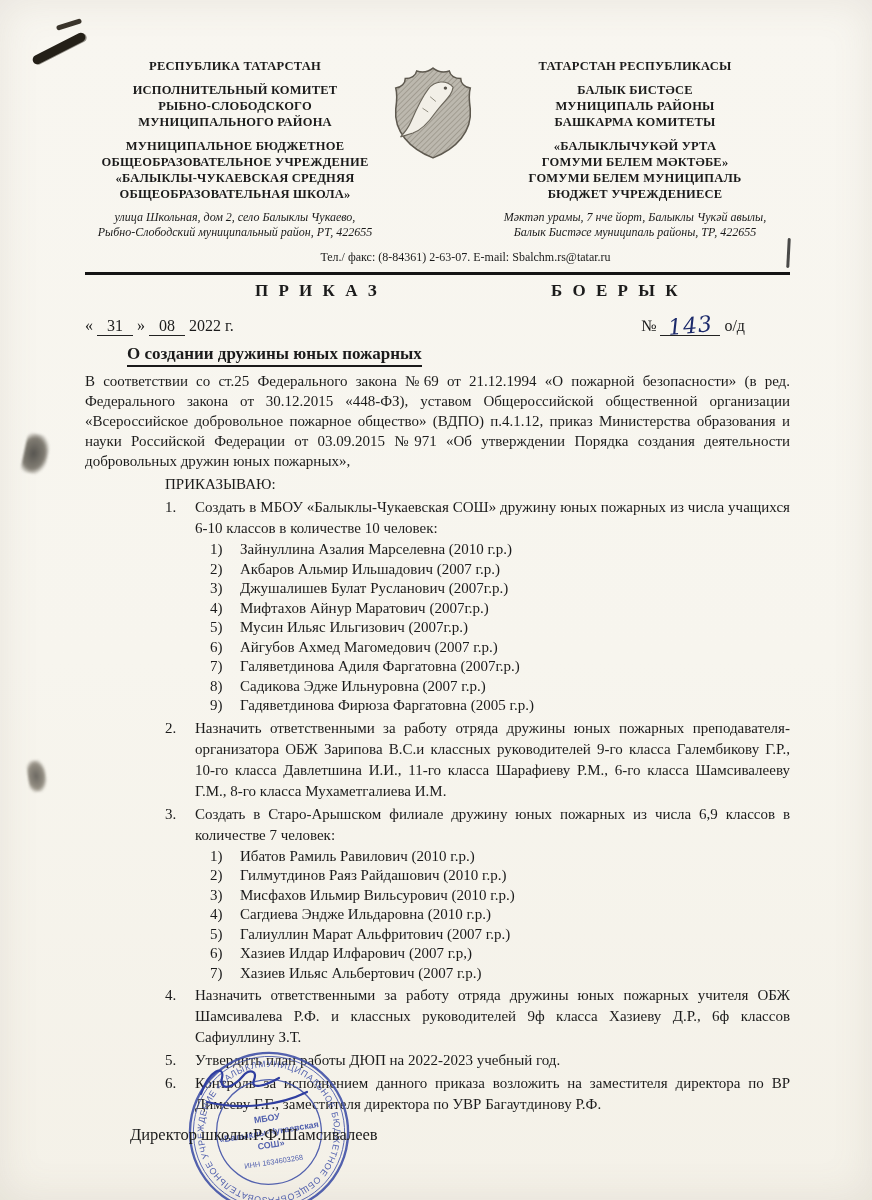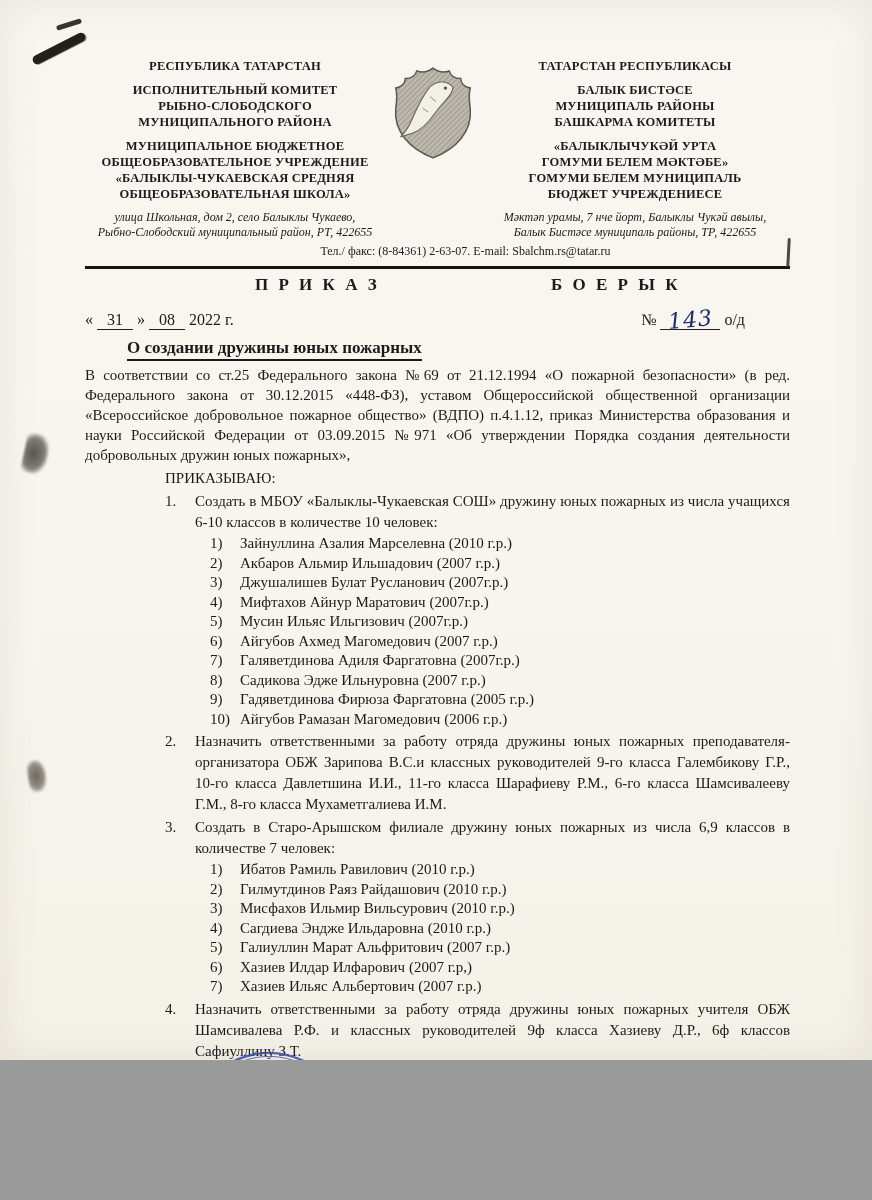--- a/index.html
+++ b/index.html
@@ -4,35 +4,35 @@
 <style>
   :root{
     --stamp-blue:#3d4ea6;
     --ink-blue:#2f3ea0;
     --paper:#f7f5ee;
     --ink:#1b1b1b;
   }
   *{margin:0;padding:0;box-sizing:border-box;}
   body{background:#9a9a9a;font-family:"Liberation Serif",serif;}
   .page{
-    position:relative;width:872px;height:1060px;margin:0 auto;
+    position:relative;width:872px;height:1200px;margin:0 auto;
     background:linear-gradient(180deg,#f8f6f0 0%,var(--paper) 55%,#f4f1e8 100%);
     color:var(--ink);overflow:hidden;
     box-shadow:inset 0 0 40px rgba(120,110,90,.12);
   }
   .content{padding:58px 82px 0 85px;}
   
   .letterhead{display:flex;align-items:flex-start;}
   .lh-col{width:300px;text-align:center;}
   .lh-col.right{width:310px;}
   .lh-emblem{flex:1;display:flex;justify-content:center;padding-top:6px;}
   .lh-b{font-weight:bold;font-size:12.5px;line-height:1.28;letter-spacing:.2px;}
   .lh-s{font-size:12px;line-height:1.25;font-style:italic;}
   .lh-gap{height:8px;}
-  .contact{margin-top:4px;text-align:center;transform:translateX(28px);font-size:12px;}
+  .contact{margin-top:10px;text-align:center;transform:translateX(28px);font-size:12px;}
   .rule{border:none;border-top:3.5px solid #141414;margin:7px 0 6px 0;}
   
   .order-titles{position:relative;height:24px;font-weight:bold;font-size:17px;letter-spacing:3px;}
   .order-titles .t-ru{position:absolute;left:170px;}
   .order-titles .t-tat{position:absolute;left:466px;}
   .date-row{display:flex;align-items:flex-end;font-size:16px;margin-top:3px;height:28px;}
   .ul{display:inline-block;min-width:36px;text-align:center;border-bottom:1.4px solid #222;line-height:1.05;}
   .ul-num{display:inline-block;min-width:60px;text-align:center;border-bottom:1.4px solid #222;line-height:1.05;}
   .num-group{margin-left:auto;margin-right:45px;}
   .hand{font-family:"DejaVu Serif",serif;font-style:italic;font-size:22px;color:#1c2a6b;display:inline-block;transform:rotate(-5deg);position:relative;top:2px;letter-spacing:1px;}
@@ -198,24 +198,20 @@
                 <span class="sname">Галяветдинова Адиля Фаргатовна (2007г.р.)</span>
               </div>
             <div class="srow">
                 <span class="snum">8)</span>
                 <span class="sname">Садикова Эдже Ильнуровна (2007 г.р.)</span>
               </div>
             <div class="srow">
                 <span class="snum">9)</span>
                 <span class="sname">Гадяветдинова Фирюза Фаргатовна (2005 г.р.)</span>
               </div>
-            <div class="srow">
-                <span class="snum">10)</span>
-                <span class="sname">Айгубов Рамазан Магомедович (2006 г.р.)</span>
-              </div>
           </div>
         </div>
       </div>
 
       <div class="item">
         <span class="inum">2.</span>
         <div class="itext">
             <p>Назначить ответственными за работу отряда дружины юных пожарных преподавателя-организатора  ОБЖ Зарипова В.С.и классных руководителей 9-го класса Галембикову Г.Р., 10-го класса Давлетшина И.И., 11-го класса Шарафиеву Р.М., 6-го класса Шамсивалееву Г.М., 8-го класса Мухаметгалиева И.М.</p>
           </div>
       </div>

